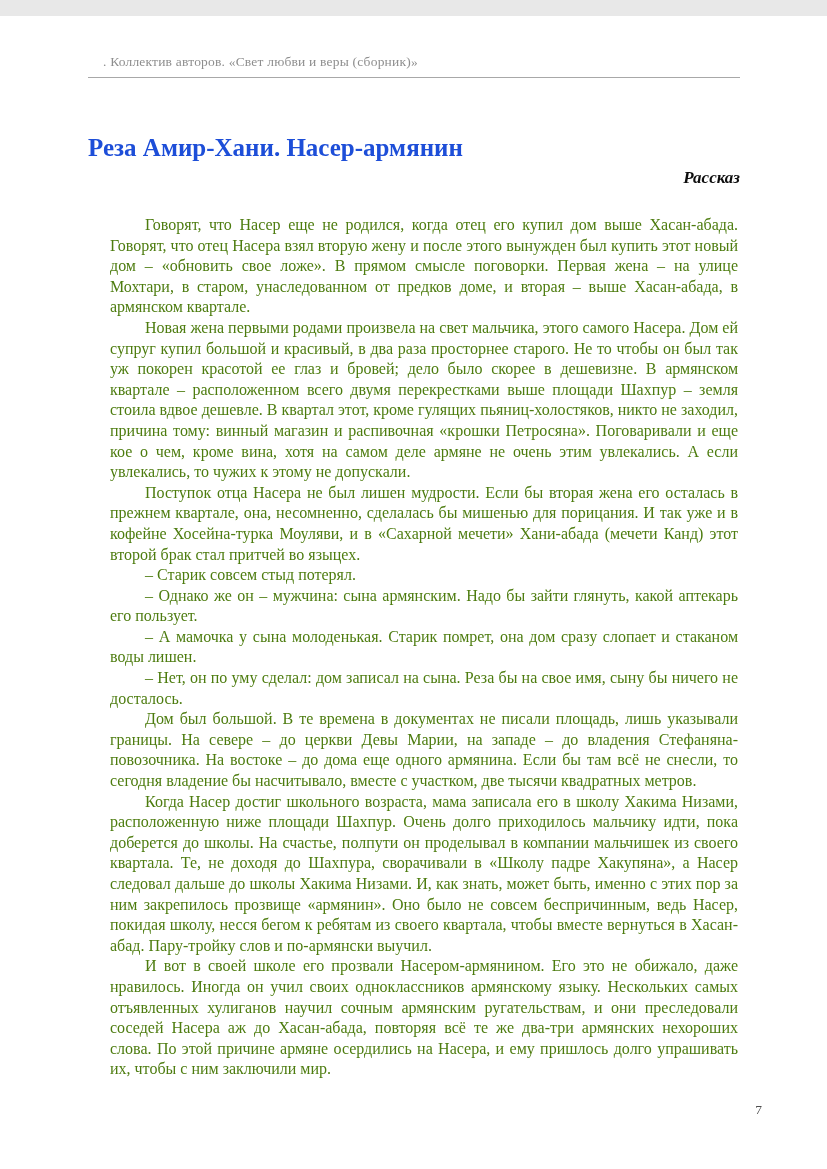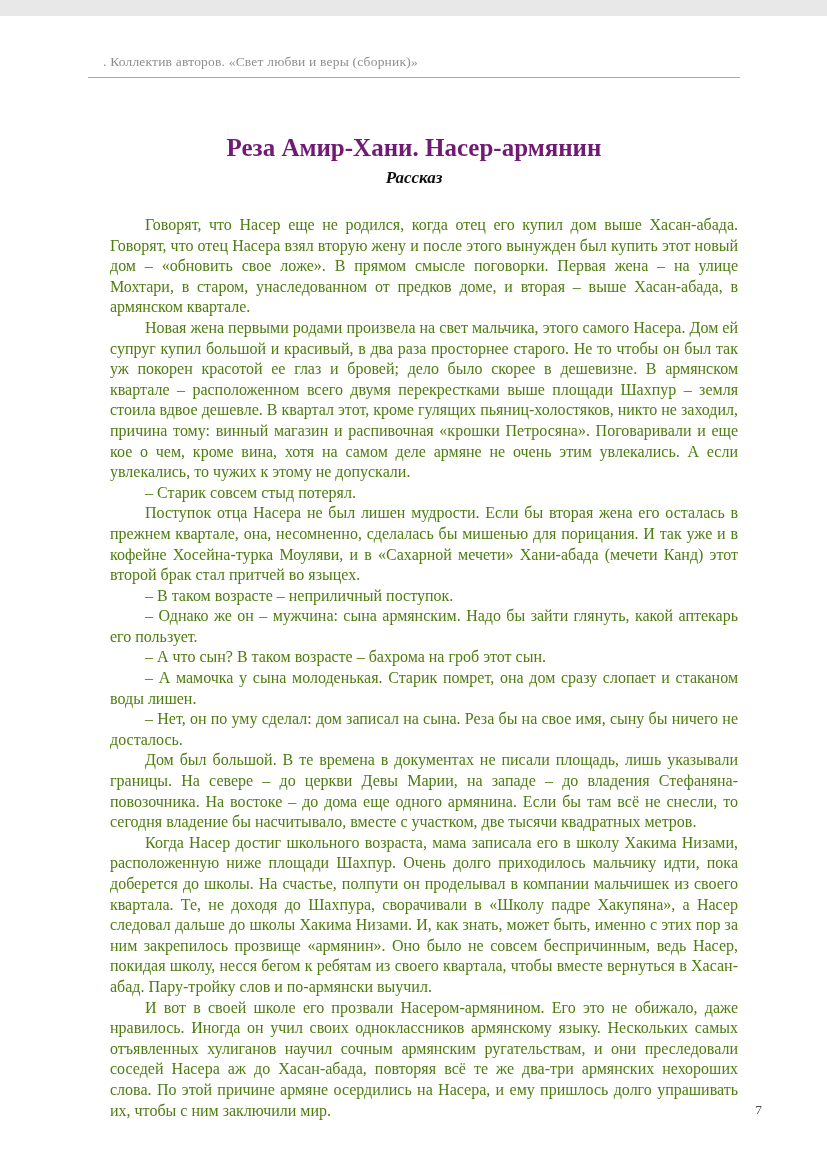--- a/index.html
+++ b/index.html
@@ -32,32 +32,32 @@
     left: 88px;
     right: 87px;
     height: 1px;
     background: #a8a8a8;
   }
   .story-title {
     position: absolute;
     top: 118px;
     left: 88px;
     right: 87px;
-    text-align: center;
+    text-align: left;
     font-size: 25px;
     font-weight: bold;
-    color: #701a75;
+    color: #1d4ed8;
     margin: 0;
   }
   .story-subtitle {
     position: absolute;
     top: 152px;
     left: 88px;
     right: 87px;
-    text-align: center;
+    text-align: right;
     font-size: 17px;
     font-weight: bold;
     font-style: italic;
     color: #0e0e0e;
     margin: 0;
   }
   .story-body {
     position: absolute;
     top: 199px;
     left: 110px;
@@ -89,25 +89,23 @@
 
   <div class="header-rule"></div>
 
   <h1 class="story-title">Реза Амир-Хани. Насер-армянин</h1>
 
   <h2 class="story-subtitle">Рассказ</h2>
 
   <div class="story-body">
       <p class="para">Говорят, что Насер еще не родился, когда отец его купил дом выше Хасан-абада. Говорят, что отец Насера взял вторую жену и после этого вынужден был купить этот новый дом – «обновить свое ложе». В прямом смысле поговорки. Первая жена – на улице Мохтари, в старом, унаследованном от предков доме, и вторая – выше Хасан-абада, в армянском квартале.</p>
       <p class="para">Новая жена первыми родами произвела на свет мальчика, этого самого Насера. Дом ей супруг купил большой и красивый, в два раза просторнее старого. Не то чтобы он был так уж покорен красотой ее глаз и бровей; дело было скорее в дешевизне. В армянском квартале – расположенном всего двумя перекрестками выше площади Шахпур – земля стоила вдвое дешевле. В квартал этот, кроме гулящих пьяниц-холостяков, никто не заходил, причина тому: винный магазин и распивочная «крошки Петросяна». Поговаривали и еще кое о чем, кроме вина, хотя на самом деле армяне не очень этим увлекались. А если увлекались, то чужих к этому не допускали.</p>
+      <p class="para">Поступок отца Насера не был лишен мудрости. Если бы вторая жена его осталась в прежнем квартале, она, несомненно, сделалась бы мишенью для порицания. И так уже и в кофейне Хосейна-турка Моуляви, и в «Сахарной мечети» Хани-абада (мечети Канд) этот второй брак стал притчей во языцех.</p>
       <p class="para">– Старик совсем стыд потерял.</p>
-      <p class="para">Поступок отца Насера не был лишен мудрости. Если бы вторая жена его осталась в прежнем квартале, она, несомненно, сделалась бы мишенью для порицания. И так уже и в кофейне Хосейна-турка Моуляви, и в «Сахарной мечети» Хани-абада (мечети Канд) этот второй брак стал притчей во языцех.</p>
-      <p class="para">– В таком возрасте – неприличный поступок.</p>
       <p class="para">– Однако же он – мужчина: сына армянским. Надо бы зайти глянуть, какой аптекарь его пользует.</p>
-      <p class="para">– А что сын? В таком возрасте – бахрома на гроб этот сын.</p>
       <p class="para">– А мамочка у сына молоденькая. Старик помрет, она дом сразу слопает и стаканом воды лишен.</p>
       <p class="para">– Нет, он по уму сделал: дом записал на сына. Реза бы на свое имя, сыну бы ничего не досталось.</p>
       <p class="para">Дом был большой. В те времена в документах не писали площадь, лишь указывали границы. На севере – до церкви Девы Марии, на западе – до владения Стефаняна-повозочника. На востоке – до дома еще одного армянина. Если бы там всё не снесли, то сегодня владение бы насчитывало, вместе с участком, две тысячи квадратных метров.</p>
       <p class="para">Когда Насер достиг школьного возраста, мама записала его в школу Хакима Низами, расположенную ниже площади Шахпур. Очень долго приходилось мальчику идти, пока доберется до школы. На счастье, полпути он проделывал в компании мальчишек из своего квартала. Те, не доходя до Шахпура, сворачивали в «Школу падре Хакупяна», а Насер следовал дальше до школы Хакима Низами. И, как знать, может быть, именно с этих пор за ним закрепилось прозвище «армянин». Оно было не совсем беспричинным, ведь Насер, покидая школу, несся бегом к ребятам из своего квартала, чтобы вместе вернуться в Хасан-абад. Пару-тройку слов и по-армянски выучил.</p>
       <p class="para">И вот в своей школе его прозвали Насером-армянином. Его это не обижало, даже нравилось. Иногда он учил своих одноклассников армянскому языку. Нескольких самых отъявленных хулиганов научил сочным армянским ругательствам, и они преследовали соседей Насера аж до Хасан-абада, повторяя всё те же два-три армянских нехороших слова. По этой причине армяне осердились на Насера, и ему пришлось долго упрашивать их, чтобы с ним заключили мир.</p>
     </div>
 
   <div class="page-number">7</div>
 
 </div>

